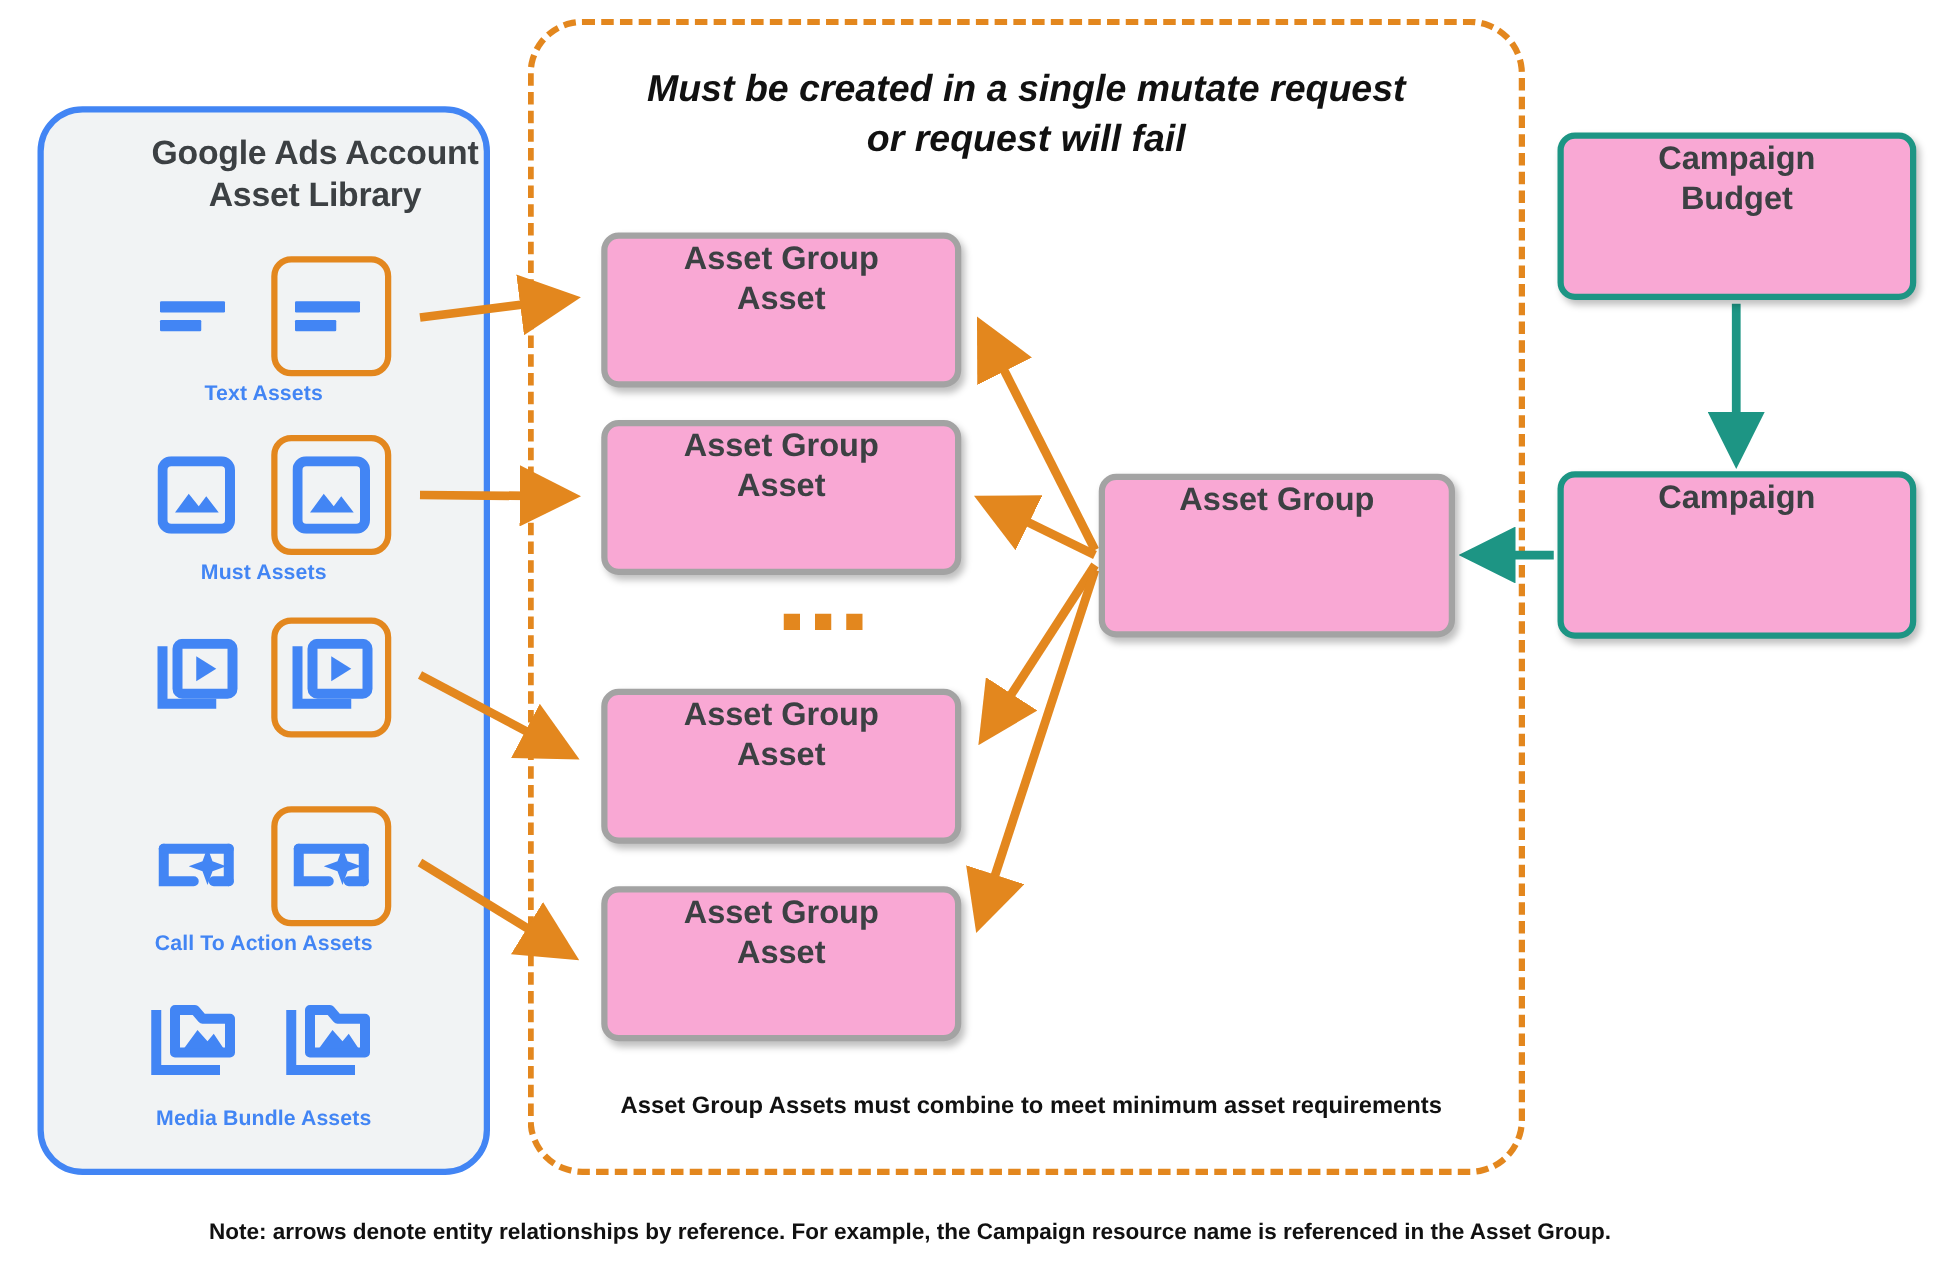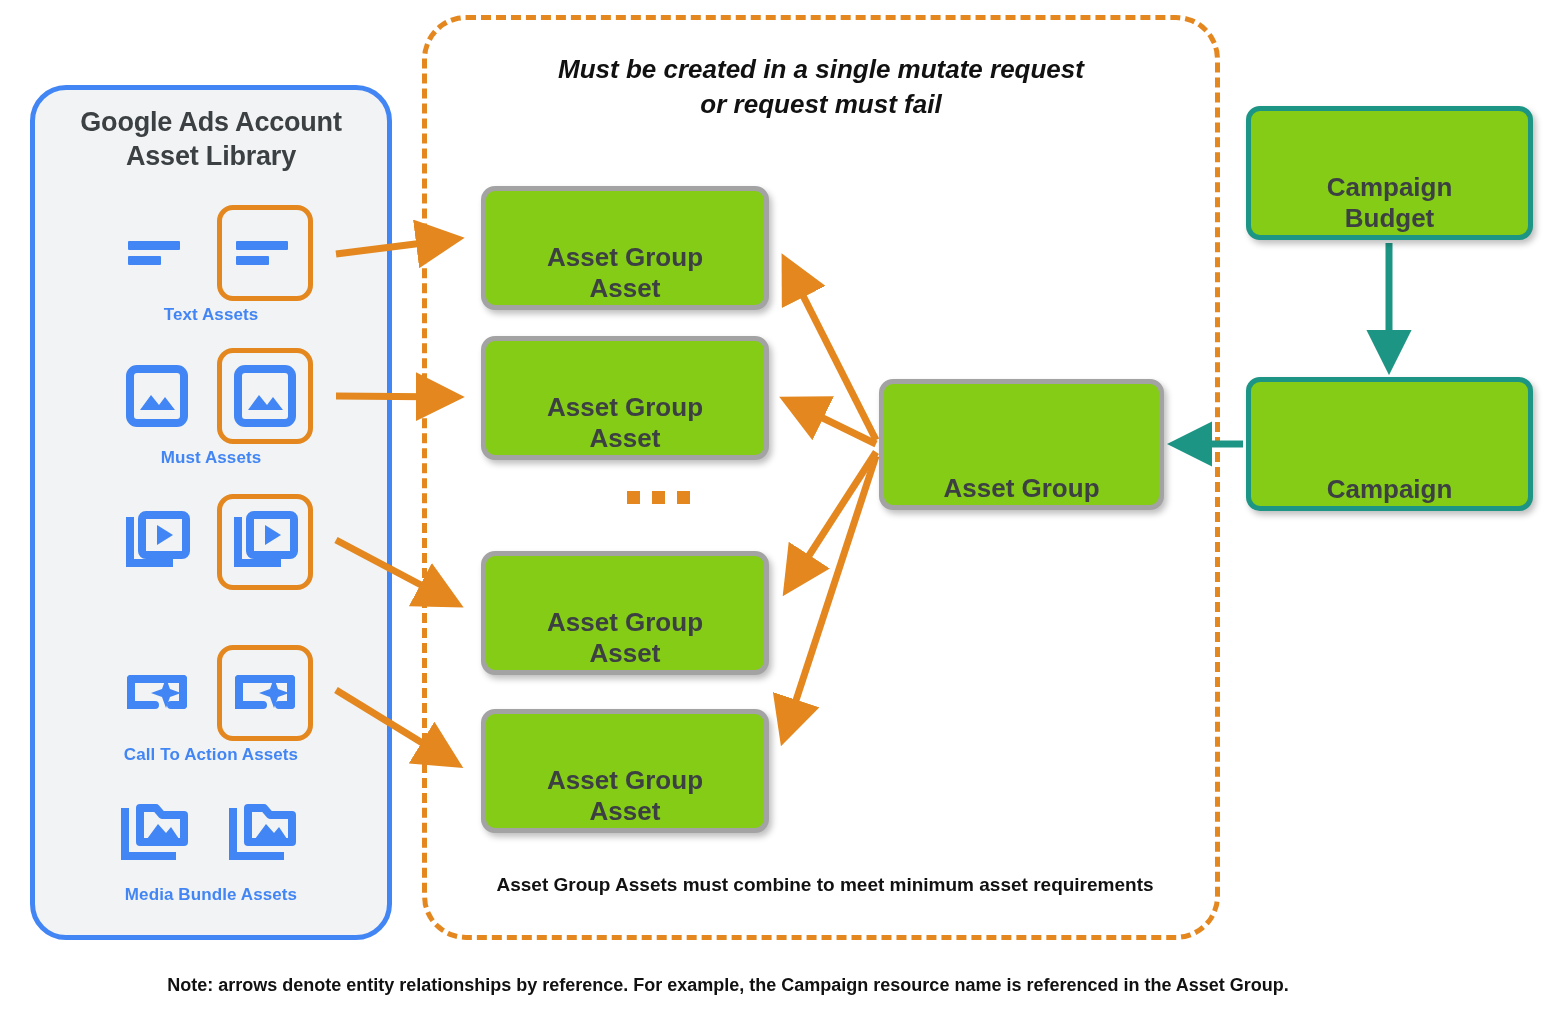--- a/index.html
+++ b/index.html
@@ -62,20 +62,21 @@
     left: 30px;
     top: 106px;
     width: 362px;
     text-align: center;
     font-size: 27px;
     font-weight: bold;
     color: #3c4043;
     line-height: 1.25;
     letter-spacing: -0.2px;
     z-index: 3;
+    padding-left: 41px;
   }
 
   .asset-row {
     position: absolute;
     left: 30px;
     width: 362px;
     z-index: 3;
   }
   .asset-icons {
     display: flex;
@@ -102,24 +103,24 @@
     font-weight: bold;
     color: #4285f4;
     margin-top: 4px;
     letter-spacing: 0.1px;
   }
 
   
   .node {
     position: absolute;
     box-sizing: border-box;
-    background: #84cc16;
+    background: #f9a8d4;
     border-radius: 14px;
     display: flex;
-    align-items: flex-end;
+    align-items: flex-start;
     justify-content: center;
     text-align: center;
     color: #3c4043;
     font-weight: bold;
     line-height: 1.22;
     box-shadow: 3px 4px 6px rgba(0,0,0,0.25);
     z-index: 6;
   }
   .node.orange { border: 5px solid #a3a3a3; }
   .node.teal   { border: 5px solid #1d9584; }
@@ -157,21 +158,21 @@
     font-size: 26px;
   }
 
   
   .mutate-title {
     position: absolute;
     left: 440px;
     top: 52px;
     width: 762px;
     text-align: center;
-    font-size: 26px;
+    font-size: 30px;
     font-weight: bold;
     font-style: italic;
     color: #111111;
     line-height: 1.33;
     z-index: 3;
   }
   .mutate-footnote {
     position: absolute;
     left: 444px;
     top: 874px;
@@ -345,21 +346,21 @@
           <path d="M62 38 L50 38" fill="none" stroke="#4285f4" stroke-width="8" stroke-linecap="round"></path>
           <path d="M45 11 L49 22 L60 26 L49 30 L45 41 L41 30 L30 26 L41 22 Z" fill="#4285f4"></path>
         </svg>
       </div>
     </div>
     <div class="asset-caption">Call To Action Assets</div>
   </div>
 
   <div class="mutate-title">
     <div>Must be created in a single mutate request</div>
-    <div>or request must fail</div>
+    <div>or request will fail</div>
   </div>
 
   <div class="node orange aga aga-1">
     <div>
       <div>Asset Group</div>
       <div>Asset</div>
     </div>
   </div>
 
   <div class="node orange aga aga-2">

